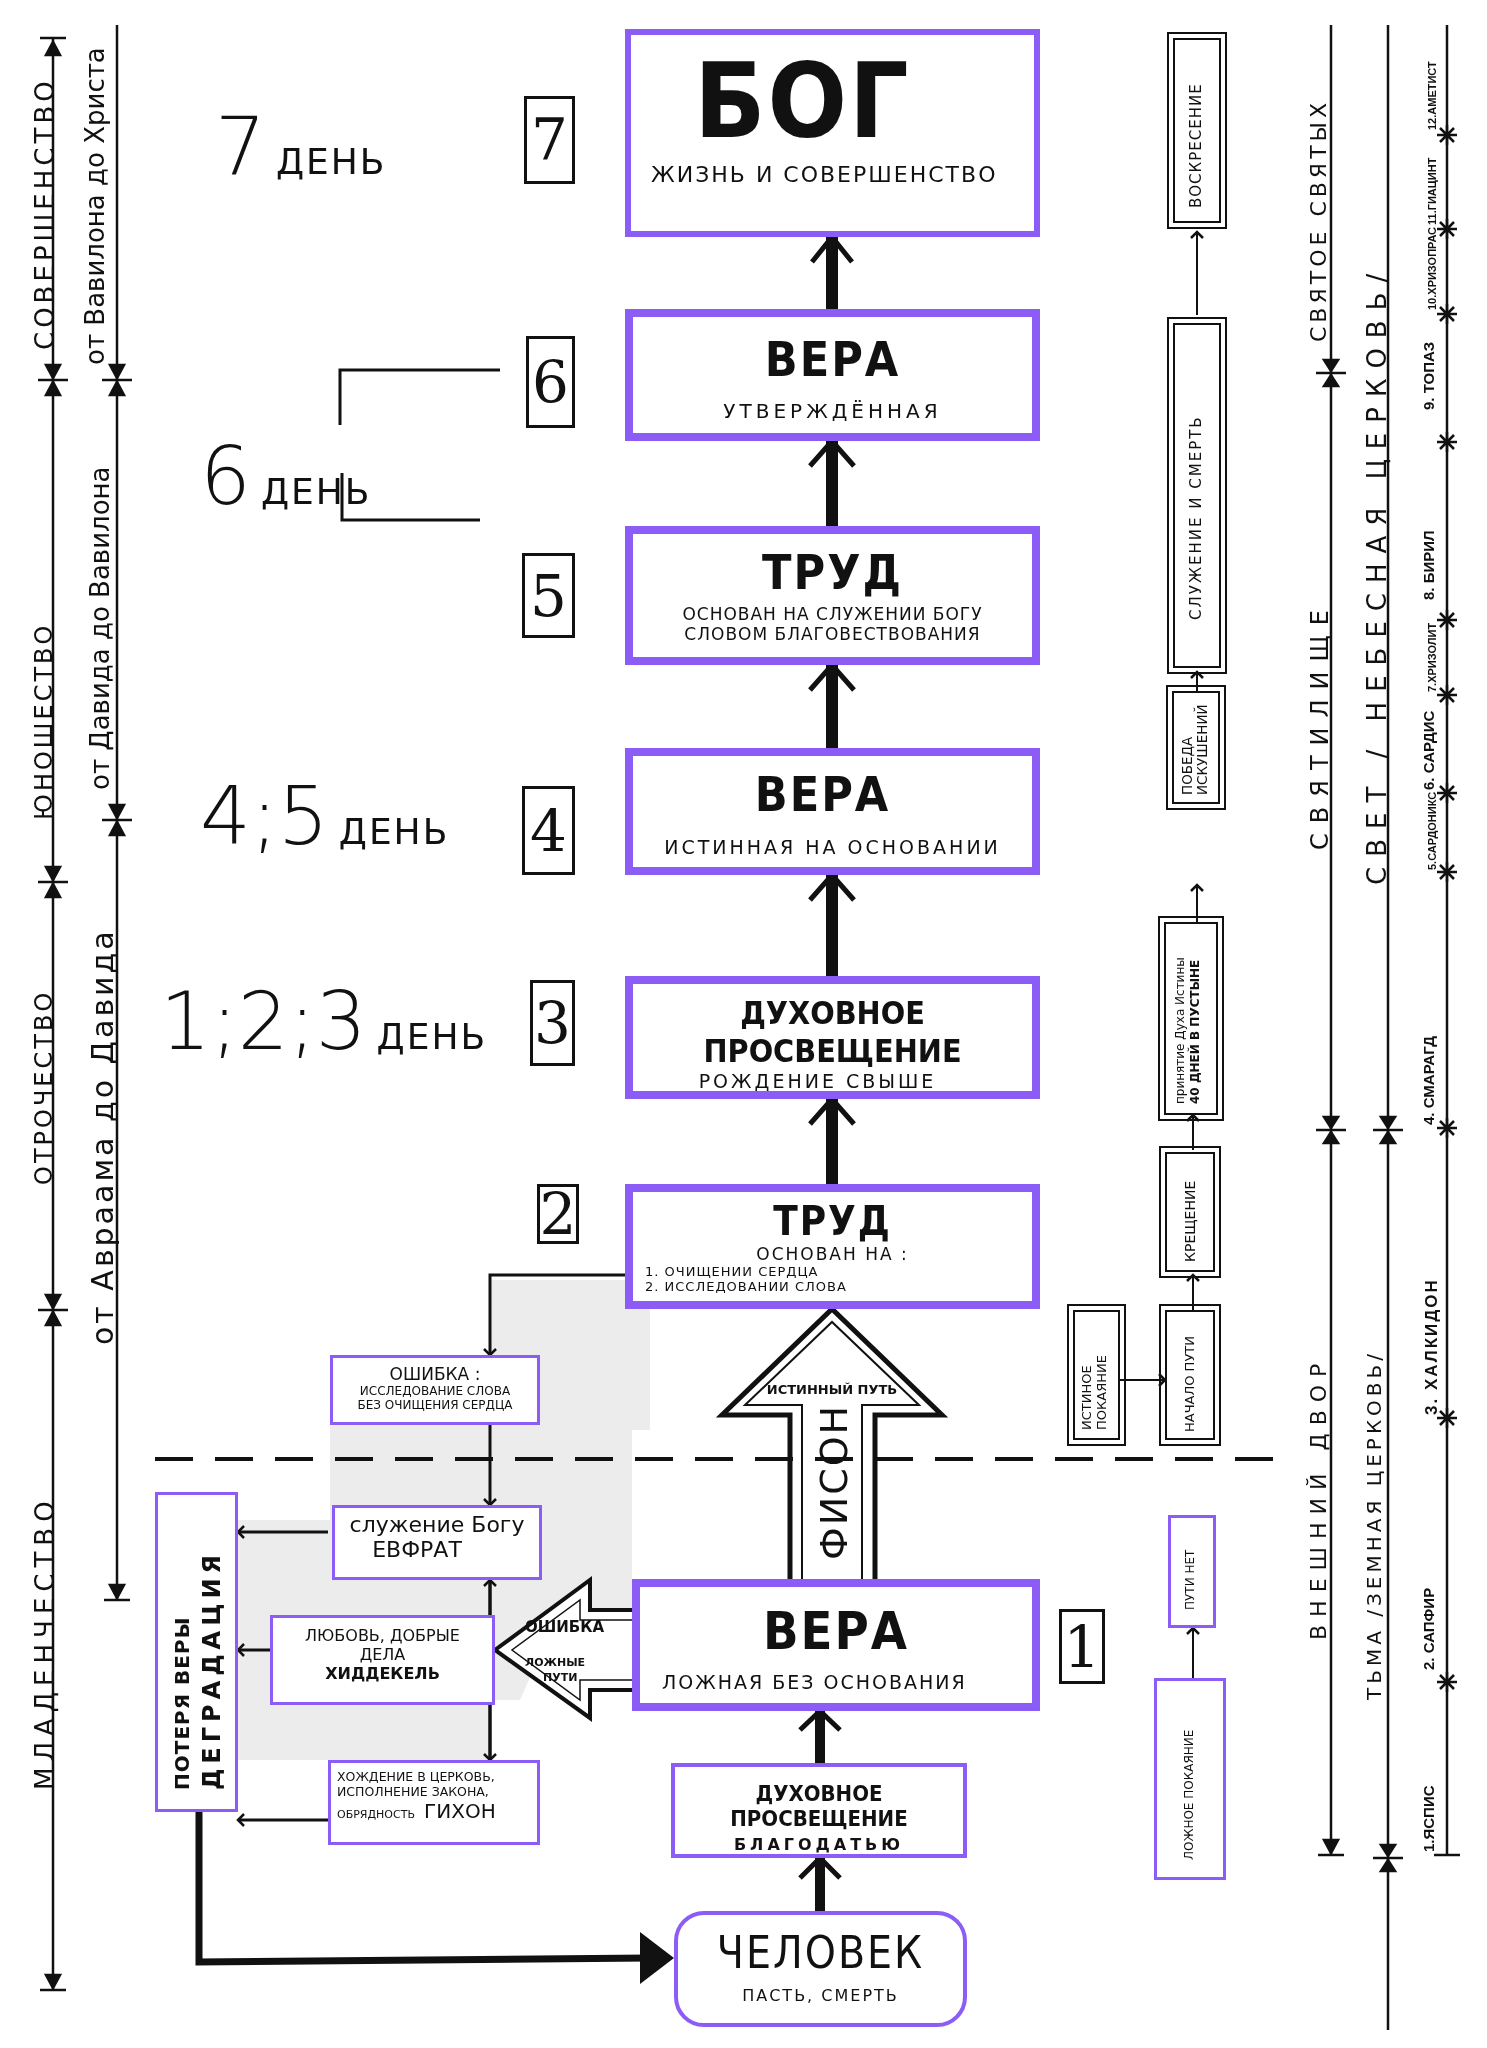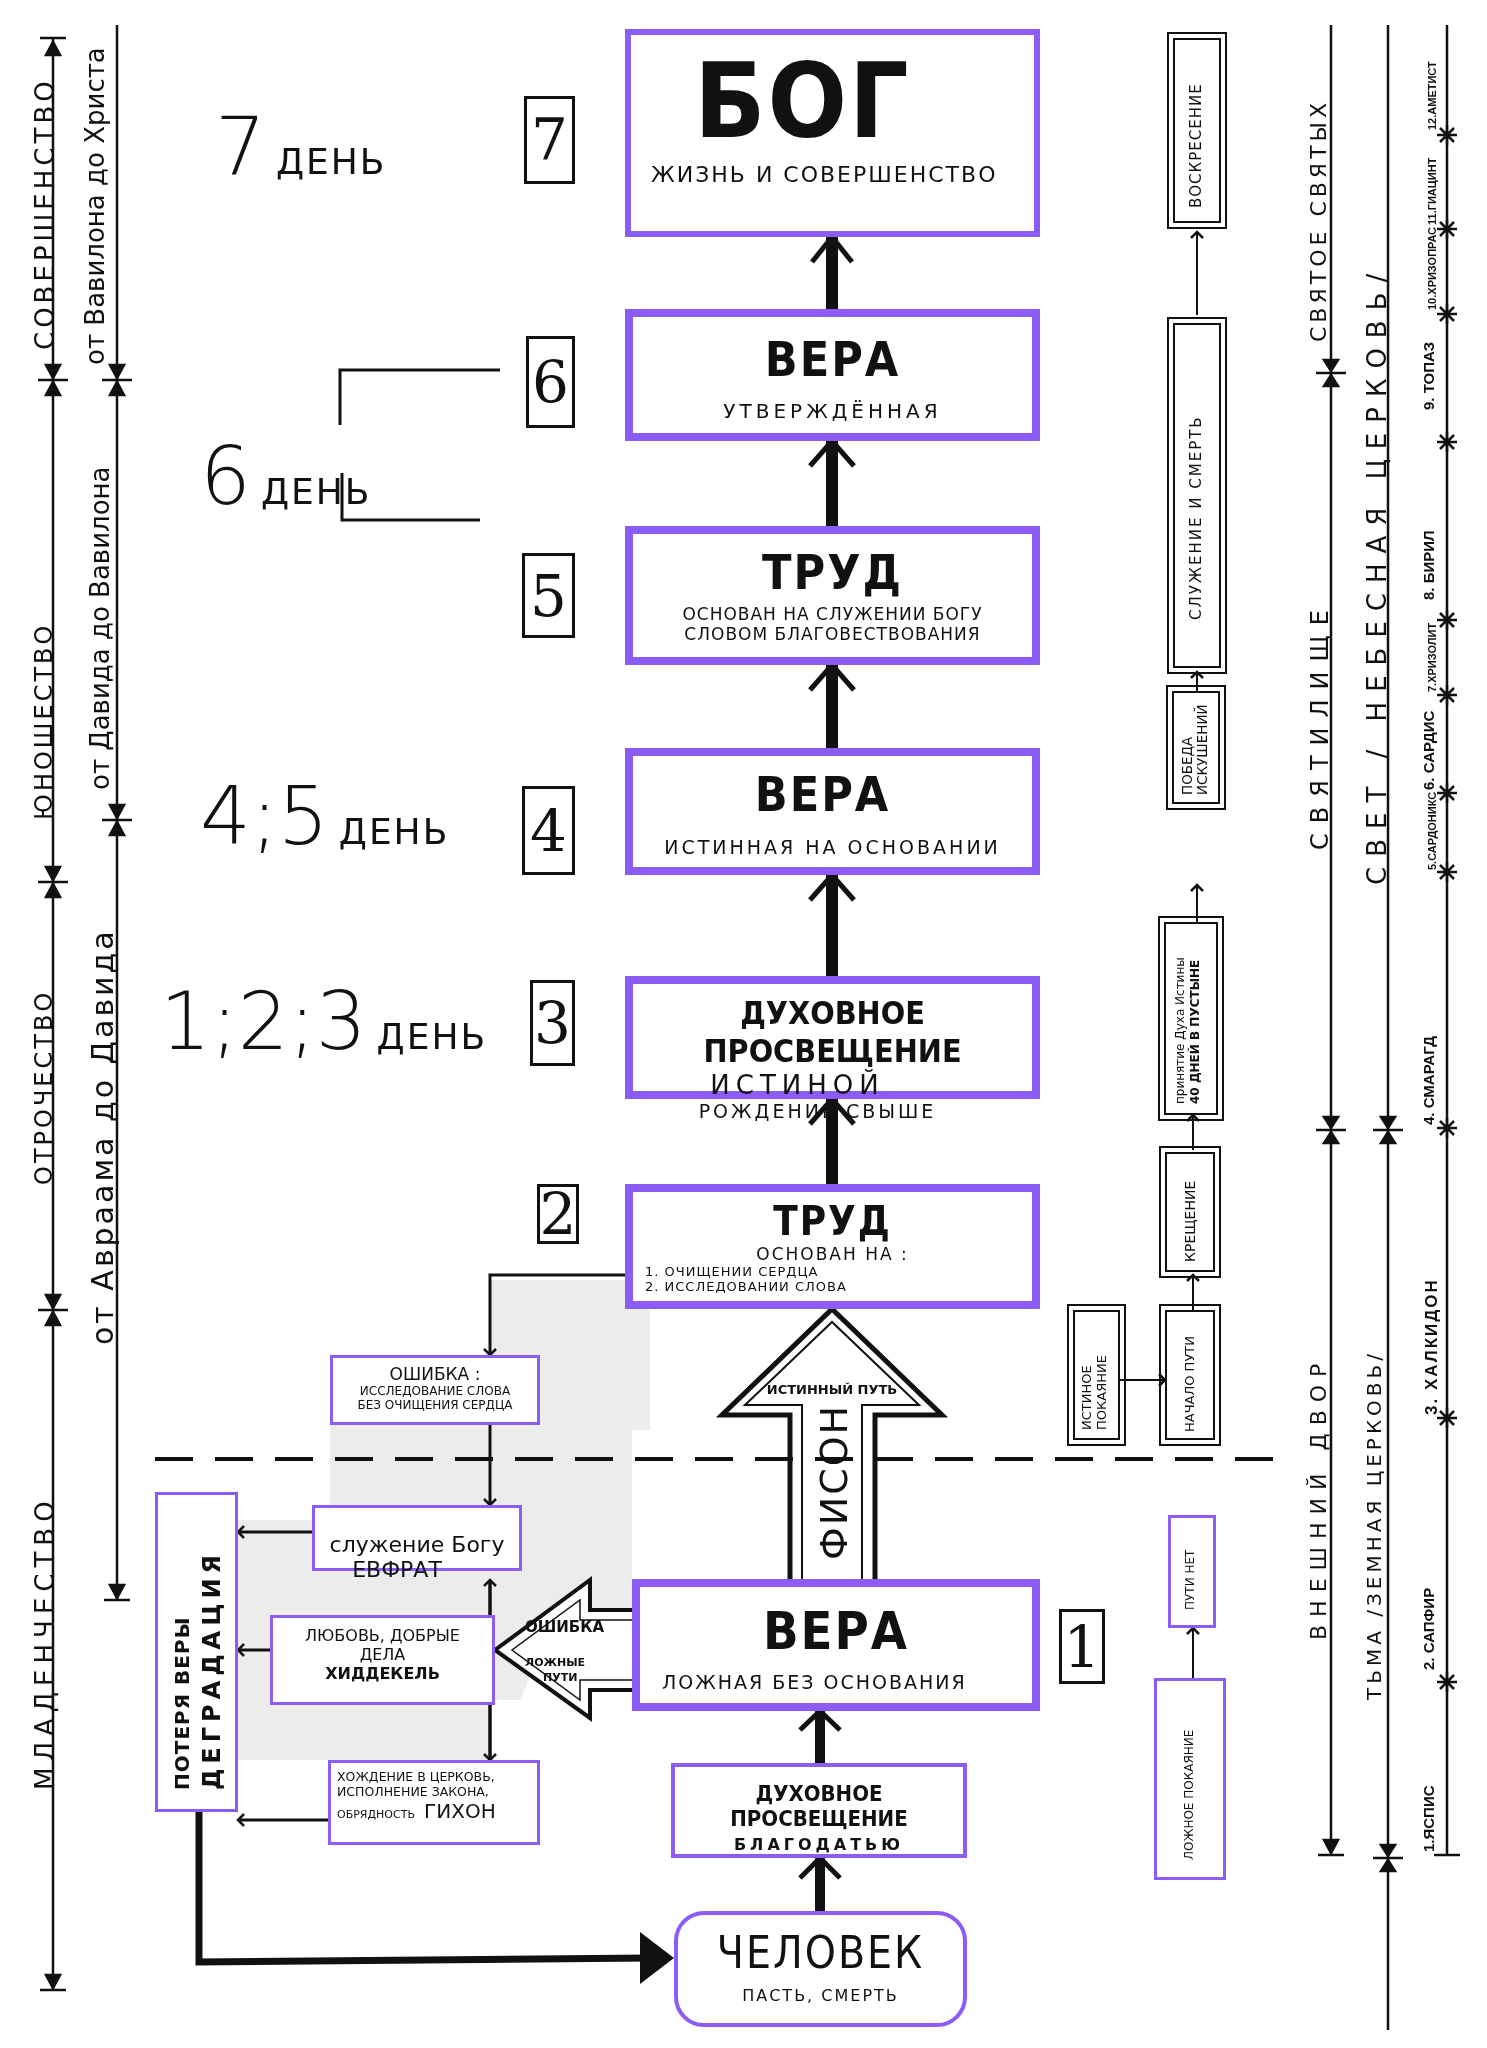--- a/index.html
+++ b/index.html
@@ -203,21 +203,20 @@
   <span class="sub" style="font-size:17px;letter-spacing:1px;">СЛОВОМ БЛАГОВЕСТВОВАНИЯ</span>
 </div>
 
 <div class="box" style="left:625px;top:748px;width:415px;height:127px;">
   <span class="title" style="font-size:48px;margin-top:10px;margin-left:-20px;">ВЕРА</span>
   <span class="sub" style="font-size:19px;margin-top:14px;letter-spacing:3px;">ИСТИННАЯ НА ОСНОВАНИИ</span>
 </div>
 
 <div class="box" style="left:625px;top:976px;width:415px;height:123px;">
   <span class="title" style="font-size:32px;margin-top:10px;letter-spacing:0;">ДУХОВНОЕ ПРОСВЕЩЕНИЕ</span>
-  <span class="sub" style="font-size:26px;letter-spacing:6px;margin-left:-70px;">ИСТИНОЙ</span>
   <span class="sub" style="font-size:19px;letter-spacing:3px;margin-left:-30px;">РОЖДЕНИЕ СВЫШЕ</span>
 </div>
 
 <div class="box" style="left:625px;top:1184px;width:415px;height:125px;">
   <span class="title" style="font-size:40px;margin-top:6px;">ТРУД</span>
   <span class="sub" style="font-size:17px;letter-spacing:2px;">ОСНОВАН НА :</span>
   <span class="sub" style="font-size:13px;text-align:left;padding-left:12px;letter-spacing:1px;">1.  ОЧИЩЕНИИ СЕРДЦА</span>
   <span class="sub" style="font-size:13px;text-align:left;padding-left:12px;letter-spacing:1px;">2.  ИССЛЕДОВАНИИ СЛОВА</span>
 </div>
 
@@ -244,21 +243,21 @@
   <span style="display:block;font-size:11px;margin-top:20px;">ЛОЖНЫЕ</span>
   <span style="display:block;font-size:11px;padding-left:18px;">ПУТИ</span>
 </div>
 
 <div class="box thin" style="left:330px;top:1355px;width:210px;height:70px;padding-top:6px;">
   <span style="display:block;font-size:17px;">ОШИБКА :</span>
   <span style="display:block;font-size:12px;">ИССЛЕДОВАНИЕ СЛОВА</span>
   <span style="display:block;font-size:12px;">БЕЗ ОЧИЩЕНИЯ СЕРДЦА</span>
 </div>
 
-<div class="box thin" style="left:312px;top:1505px;width:210px;height:66px;padding-top:24px;">
+<div class="box thin" style="left:332px;top:1505px;width:210px;height:75px;padding-top:4px;">
   <span style="display:block;font-size:22px;">служение Богу</span>
   <span style="display:block;font-size:22px;margin-left:-40px;">ЕВФРАТ</span>
 </div>
 
 <div class="box thin" style="left:270px;top:1615px;width:225px;height:90px;padding-top:8px;">
   <span style="display:block;font-size:16px;">ЛЮБОВЬ, ДОБРЫЕ</span>
   <span style="display:block;font-size:16px;">ДЕЛА</span>
   <span style="display:block;font-size:16px;font-weight:bold;">ХИДДЕКЕЛЬ</span>
 </div>
 

